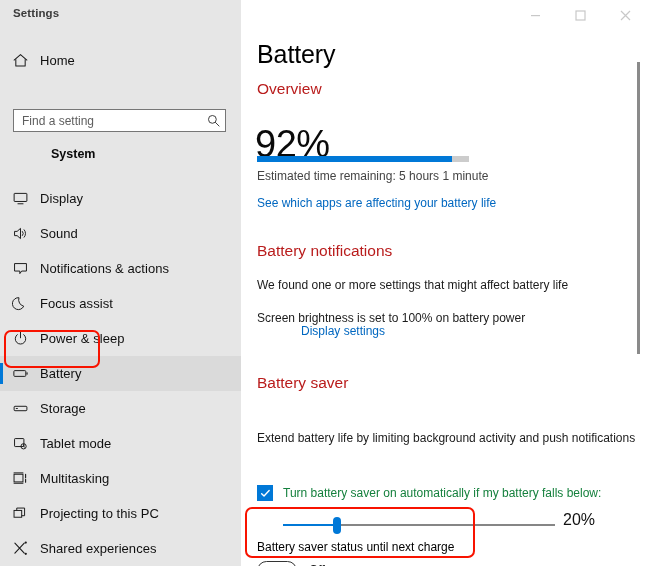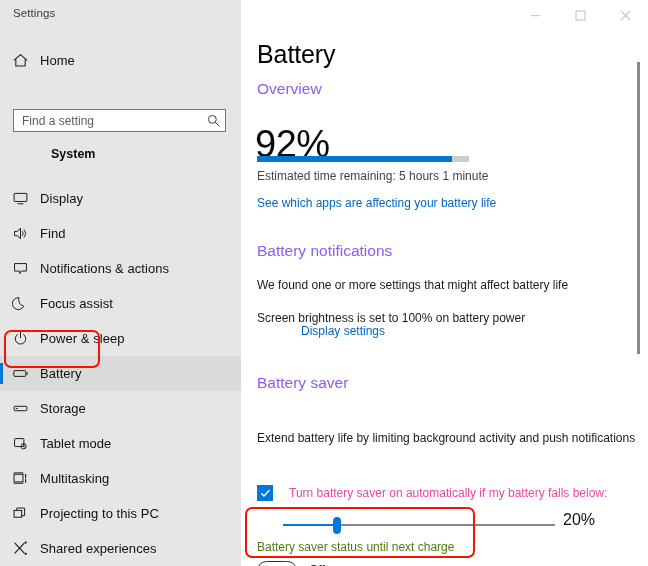--- a/index.html
+++ b/index.html
@@ -45,20 +45,21 @@
     height: 30px;
     background: #ffffff;
   }
   .app-title {
     position: absolute;
     left: 13px;
     top: 7px;
     font-size: 11.5px;
     color: #3b3b3b;
     letter-spacing: 0.1px;
+    font-weight: bold;
   }
   .win-controls {
     position: absolute;
     top: 0;
     right: 0;
     height: 30px;
     display: flex;
   }
   .win-btn {
     width: 45px;
@@ -189,21 +190,21 @@
     top: 10px;
     font-size: 25px;
     color: #000000;
     font-weight: normal;
     letter-spacing: -0.1px;
   }
   .h2 {
     position: absolute;
     left: 16px;
     font-size: 15.5px;
-    color: #8b5cf6;
+    color: #b91c1c;
     font-weight: normal;
   }
   .body-text {
     position: absolute;
     left: 16px;
     font-size: 12px;
     color: #1b1b1b;
     line-height: 17px;
   }
   .muted-text {
@@ -256,22 +257,22 @@
     background: #0078d7;
     border: 1px solid #0078d7;
     box-sizing: border-box;
     display: flex;
     align-items: center;
     justify-content: center;
   }
   .checkbox svg { display: block; }
   .checkrow-label {
     font-size: 12px;
-    color: #ec4899;
-    margin-left: 16px;
+    color: #15803d;
+    margin-left: 10px;
   }
 
   
   .slider {
     position: absolute;
     left: 42px;
     top: 485px;
     width: 272px;
     height: 20px;
   }
@@ -305,21 +306,21 @@
     font-size: 16px;
     color: #101010;
   }
 
   
   .toggle-label {
     position: absolute;
     left: 16px;
     top: 510px;
     font-size: 12px;
-    color: #4d7c0f;
+    color: #000000;
   }
   .toggle {
     position: absolute;
     left: 16px;
     top: 531px;
     width: 40px;
     height: 19px;
     border: 1px solid #333333;
     border-radius: 10px;
     background: #ffffff;
@@ -438,21 +439,21 @@
       </div>
 
       <div class="nav-item">
         <span class="nav-icon">
           <svg width="17" height="17" viewBox="0 0 20 20" aria-hidden="true">
             <path d="M3 7.5 H6 L10 4 V16 L6 12.5 H3 Z" fill="none" stroke="currentColor" stroke-width="1.15" stroke-linejoin="round"></path>
             <path d="M12.3 7.6 A3.6 3.6 0 0 1 12.3 12.4" fill="none" stroke="currentColor" stroke-width="1.1" stroke-linecap="round"></path>
             <path d="M14.3 5.6 A6.4 6.4 0 0 1 14.3 14.4" fill="none" stroke="currentColor" stroke-width="1.1" stroke-linecap="round"></path>
           </svg>
         </span>
-        <span class="nav-label">Find</span>
+        <span class="nav-label">Sound</span>
       </div>
 
       <div class="nav-item">
         <span class="nav-icon">
           <svg width="17" height="17" viewBox="0 0 20 20" aria-hidden="true">
             <path d="M3 4.2 H17 V13 H11.4 L9.2 16 L9.2 13 H3 Z" fill="none" stroke="currentColor" stroke-width="1.15" stroke-linejoin="round"></path>
           </svg>
         </span>
         <span class="nav-label">Notifications &amp; actions</span>
       </div>

